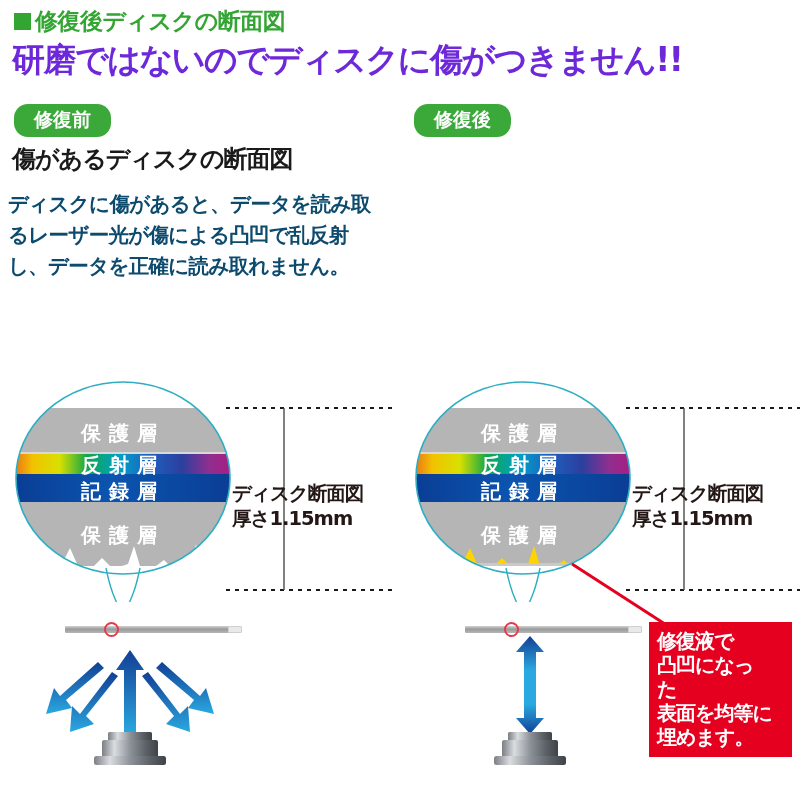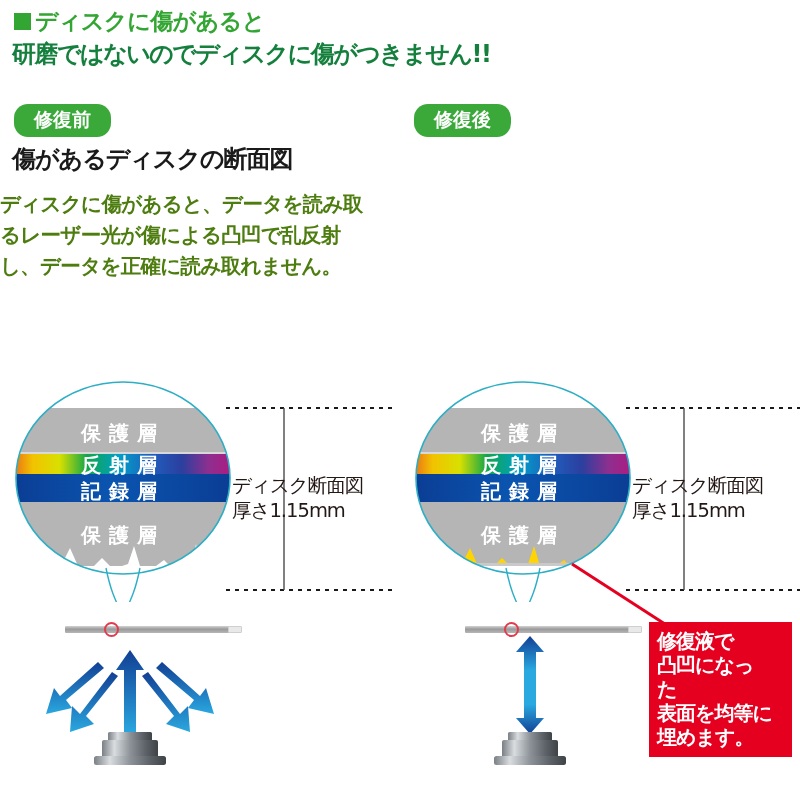--- a/index.html
+++ b/index.html
@@ -15,21 +15,21 @@
     position:absolute; left:14px; top:6px;
     font-size:23px; font-weight:bold; color:#33a532;
     letter-spacing:-0.5px; white-space:nowrap;
   }
   .sq-bullet {
     display:inline-block; width:17px; height:17px;
     background:#33a532; vertical-align:-1px; margin-right:4px;
   }
   .hdr-main {
     position:absolute; left:12px; top:38px;
-    font-size:24px; font-weight:bold; color:#15803d;
+    font-size:33px; font-weight:bold; color:#6d28d9;
     letter-spacing:-1.5px; white-space:nowrap;
   }
 
   
   .col { position:absolute; top:104px; width:400px; }
   .col-l { left:0; }
   .col-r { left:400px; }
 
   .badge {
     display:inline-block; margin-left:14px;
@@ -38,39 +38,39 @@
     padding:3px 20px 4px 20px; border-radius:14px;
     letter-spacing:0px;
     text-align:right;
   }
   .col-title {
     margin-left:12px; margin-top:6px;
     font-size:24px; font-weight:bold; color:#1a1a1a;
     letter-spacing:-1px; white-space:nowrap;
   }
   .col-body {
-    margin-left:0; margin-top:14px; width:376px;
-    font-size:20.5px; font-weight:bold; color:#4d7c0f;
+    margin-left:8px; margin-top:14px; width:376px;
+    font-size:20.5px; font-weight:bold; color:#0c4a6e;
     line-height:1.50; letter-spacing:-0.7px;
   }
 
   
   .diagram { position:absolute; top:378px; width:400px; height:400px;padding-left:10px; }
   .diag-l { left:0; }
   .diag-r { left:400px; }
 
   .lens {
     position:absolute; left:10px; top:2px;
     width:226px; height:222px;
   }
   .lens svg { display:block; }
 
   .side-label {
-    position:absolute; left:232px; top:96px;
-    font-size:19.5px; font-weight:normal; color:#231815;
+    position:absolute; left:232px; top:104px;
+    font-size:19.5px; font-weight:bold; color:#231815;
     line-height:1.26; letter-spacing:-1px; white-space:nowrap;
   }
 
   .dimline { position:absolute; }
 
   .disc-bar {
     position:absolute; left:65px; top:248px;
     width:175px; height:7px;
     background:linear-gradient(180deg,#d2d2d2 0%,#9a9a9a 45%,#b6b6b6 100%);
     border-radius:1px;
@@ -96,21 +96,21 @@
     white-space:pre-line;
   }
   .red-line { position:absolute; }
 </style>
 </head>
 <body>
 
 <div class="stage">
 
   <div class="hdr-sub">
-    <span class="sq-bullet"></span><span>ディスクに傷があると</span>
+    <span class="sq-bullet"></span><span>修復後ディスクの断面図</span>
   </div>
   <div class="hdr-main">研磨ではないのでディスクに傷がつきません!!</div>
 
   <div class="col col-l">
     <div class="badge">修復前</div>
     <div class="col-title">傷があるディスクの断面図</div>
     <div class="col-body">ディスクに傷があると、データを読み取るレーザー光が傷による凸凹で乱反射し、データを正確に読み取れません。</div>
   </div>
 
   <div class="col col-r">

